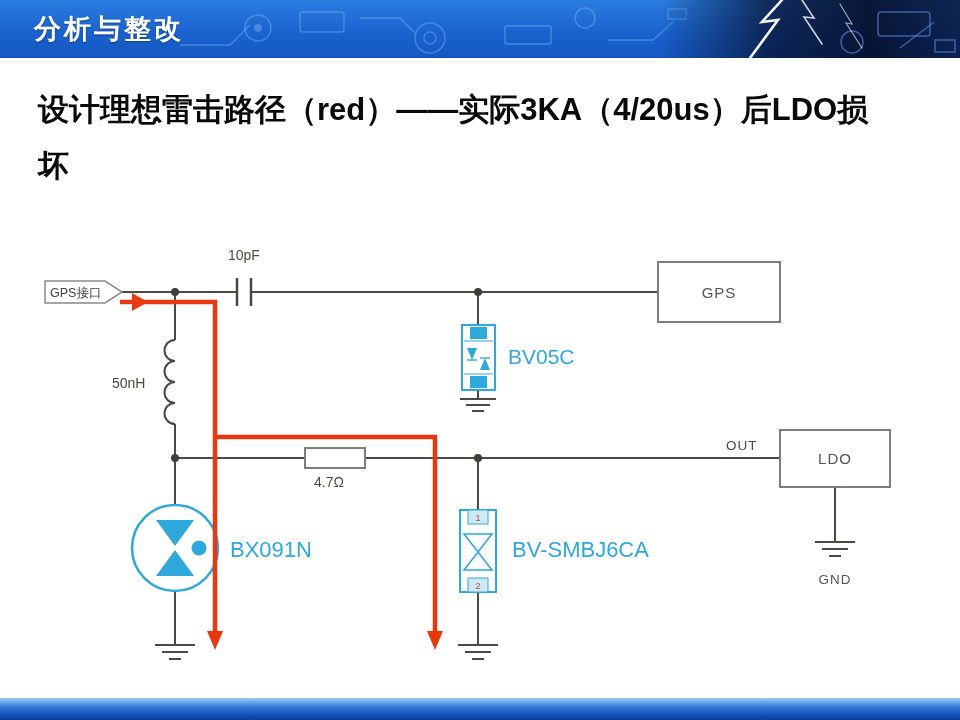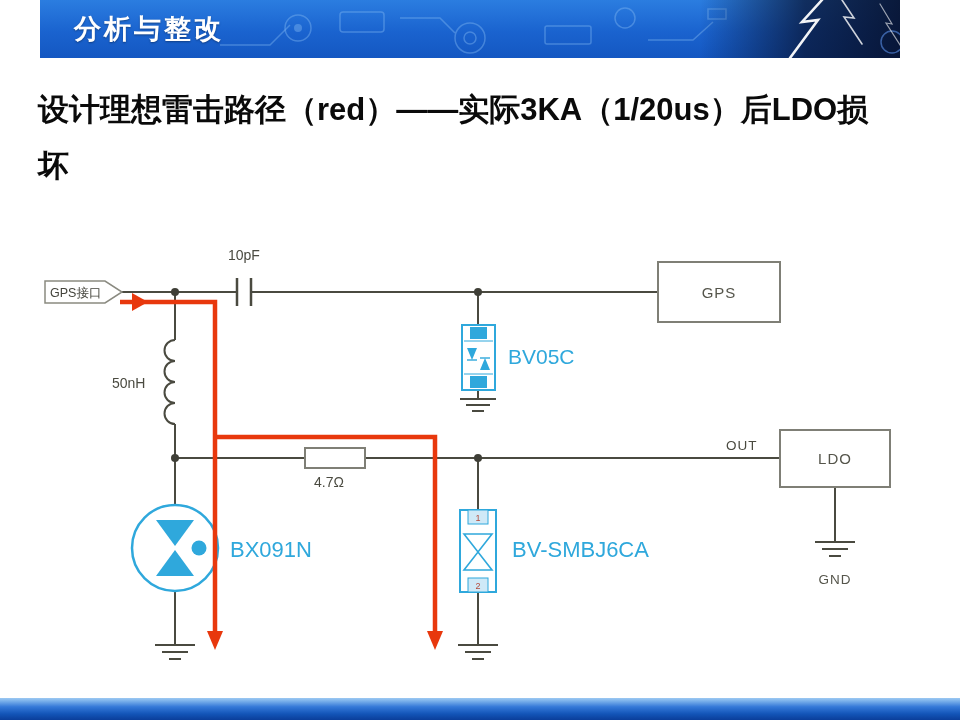--- a/index.html
+++ b/index.html
@@ -2,24 +2,23 @@
 <html><head>
 <meta charset="utf-8">
 <style>
   * { margin:0; padding:0; box-sizing:border-box; }
   html,body { width:960px; height:720px; }
   body {
     position:relative; overflow:hidden; background:#fff;
     font-family:"Liberation Sans","DejaVu Sans",sans-serif;
   }
   .header {
-    position:absolute; top:0; left:0; width:860px; height:58px;
+    position:absolute; top:0; left:0; width:960px; height:58px;
     background:linear-gradient(180deg,#2b7de0 0%,#1a63cf 55%,#1457c2 100%);
     overflow:hidden;
-    margin-left:40px;
   }
   .header-deco { position:absolute; top:0; left:0; }
   .header-title {
     position:absolute; left:34px; top:50%; transform:translateY(-50%);
     color:#ffffff; font-size:27px; font-weight:bold; letter-spacing:3px;
     text-shadow:0 1px 2px rgba(0,0,0,.35); z-index:3; white-space:nowrap;
   }
   .heading {
     position:absolute; left:38px; top:82px; width:900px;
     font-size:31px; font-weight:bold; color:#0a0a0a; line-height:1.8;
@@ -67,21 +66,21 @@
     <g stroke="#ffffff" fill="none" stroke-linecap="round">
       <path d="M782,0 L762,22 L778,20 L750,58" stroke-width="2.6" stroke-opacity="0.95"></path>
       <path d="M802,0 L814,18 L804,17 L822,44" stroke-width="1.6" stroke-opacity="0.8"></path>
       <path d="M840,4 L852,24 L846,23 L862,48" stroke-width="1.2" stroke-opacity="0.6"></path>
     </g>
   </svg>
   <div class="header-title">分析与整改</div>
 </div>
 
 <div class="heading">
-  <div>设计理想雷击路径（red）——实际3KA（1/20us）后LDO损</div>
+  <div>设计理想雷击路径（red）——实际3KA（4/20us）后LDO损</div>
   <div>坏</div>
 </div>
 
 <div class="circuit-wrap">
 <svg width="960" height="475" viewBox="0 225 960 475">
 
   <g stroke="#4A4A40" stroke-width="2" fill="none">
     <path d="M122,292 H237"></path>
     <path d="M251,292 H658"></path>
     <path d="M175,292 V340"></path>

